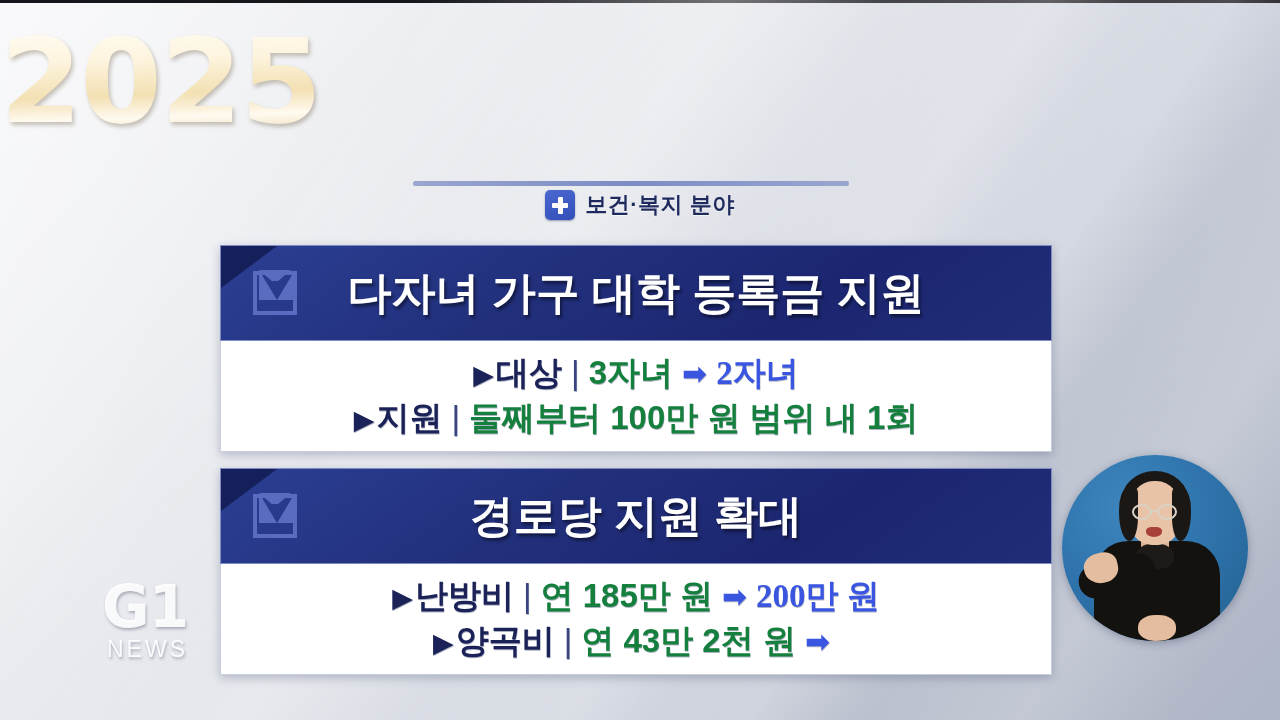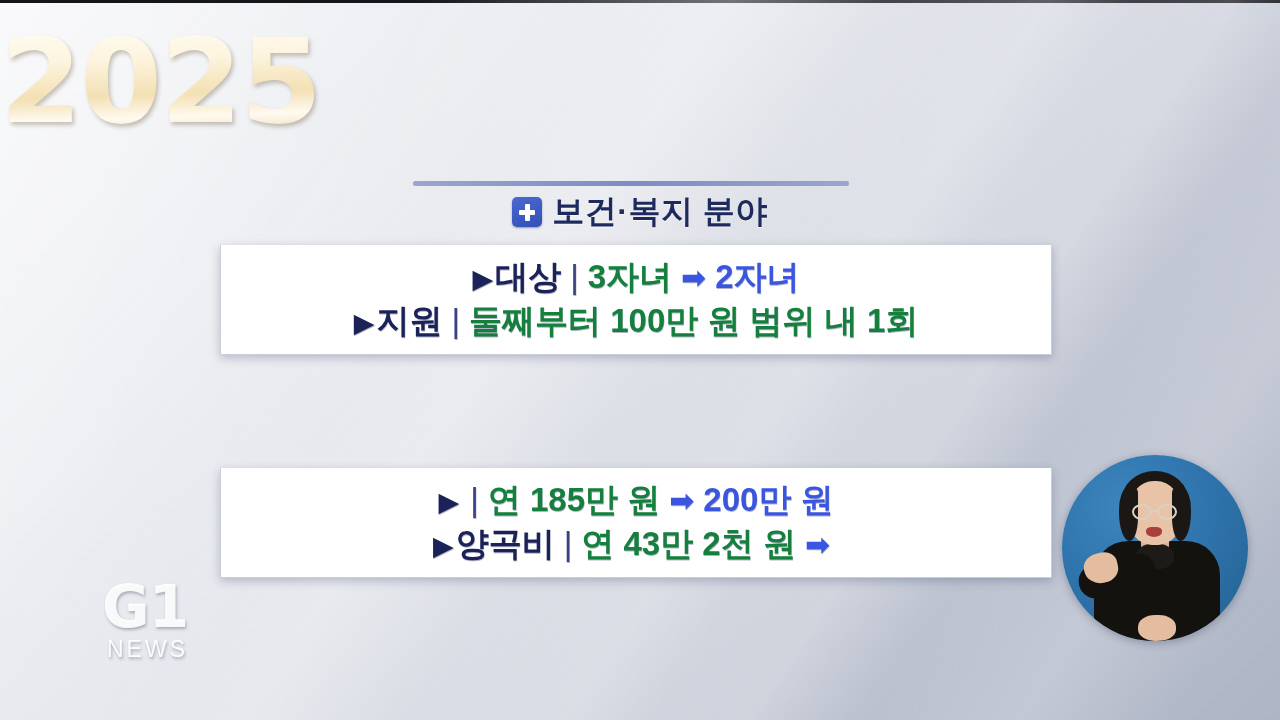--- a/index.html
+++ b/index.html
@@ -74,21 +74,21 @@
     background:linear-gradient(160deg,#4a68cf 0%,#3350b8 100%);
     position:relative; flex:0 0 auto;
     box-shadow:0 1px 2px rgba(40,50,100,0.45);
   }
   #plus-badge:before, #plus-badge:after {
     content:""; position:absolute; background:#ffffff; border-radius:1px;
   }
   #plus-badge:before { left:7px; top:13px; width:16px; height:5px; }
   #plus-badge:after  { left:12.5px; top:7px; width:5px; height:17px; }
   #subtitle-text {
-    font-size:32px; font-weight:bold; color:#1e2a5e; letter-spacing:0.5px;
+    font-size:22px; font-weight:bold; color:#1e2a5e; letter-spacing:0.5px;
     text-shadow:0 1px 0 rgba(255,255,255,0.6);
   }
 
   
   .card {
     position:absolute; left:220px; width:832px;
     box-shadow:0 3px 9px rgba(60,70,110,0.30);
   }
   #card-1 { top:245px; }
   #card-2 { top:468px; }
@@ -141,21 +141,21 @@
     font-size:33px; font-weight:bold; color:#1a2257;
     line-height:1.32; white-space:nowrap;
     text-shadow:0.5px 0.5px 0 rgba(26,34,87,0.35);
   }
   .row .bullet { color:#1a2257; margin-right:2px; font-size:27px; }
   .row .sep { color:#3a4480; margin:0 9px; font-weight:normal; }
   .row .from { color:#15803d; }
   .row .arrow {
     color:#3a56e0; margin:0 9px; font-size:30px; font-weight:bold;
   }
-  .row .to { color:#3a56e0; }
+  .row .to { color:#3a56e0;font-family:Liberation Serif, serif; }
 
   
   #interpreter {
     position:absolute; left:1062px; top:455px;
     width:186px; height:186px; border-radius:50%;
     overflow:hidden;
     background:radial-gradient(circle at 34% 28%, #3e85bd 0%, #2f74ad 45%, #23618f 100%);
     box-shadow:0 2px 8px rgba(40,50,80,0.35);
   }
   #interpreter .person { position:absolute; left:0; top:0; width:186px; height:186px; }
@@ -241,43 +241,52 @@
   <div id="title-block">
     <div id="year">2025</div>
     <div id="title-rule"></div>
     <div id="subtitle-row">
       <span id="plus-badge"></span>
       <span id="subtitle-text">보건·복지 분야</span>
     </div>
   </div>
 
   <div class="card" id="card-1">
+    <div class="card-header">
+      <span class="checkbox-icon"></span>
+      <span class="card-title">다자녀 가구 대학 등록금 지원</span>
+    </div>
     <div class="card-body">
       <div class="row">
         <span class="bullet">▶</span>
         <span class="label">대상</span>
         <span class="sep">|</span>
         <span class="from">3자녀</span>
         <span class="arrow">➡</span>
         <span class="to">2자녀</span>
       </div>
       <div class="row">
         <span class="bullet">▶</span>
         <span class="label">지원</span>
         <span class="sep">|</span>
         <span class="from">둘째부터 100만 원 범위 내 1회</span>
 
       </div>
     </div>
   </div>
 
   <div class="card" id="card-2">
+    <div class="card-header">
+      <span class="checkbox-icon"></span>
+      <span class="card-title">경로당 지원 확대</span>
+    </div>
     <div class="card-body">
       <div class="row">
         <span class="bullet">▶</span>
+        <span class="label">난방비</span>
         <span class="sep">|</span>
         <span class="from">연 185만 원</span>
         <span class="arrow">➡</span>
         <span class="to">200만 원</span>
       </div>
       <div class="row">
         <span class="bullet">▶</span>
         <span class="label">양곡비</span>
         <span class="sep">|</span>
         <span class="from">연 43만 2천 원</span>

